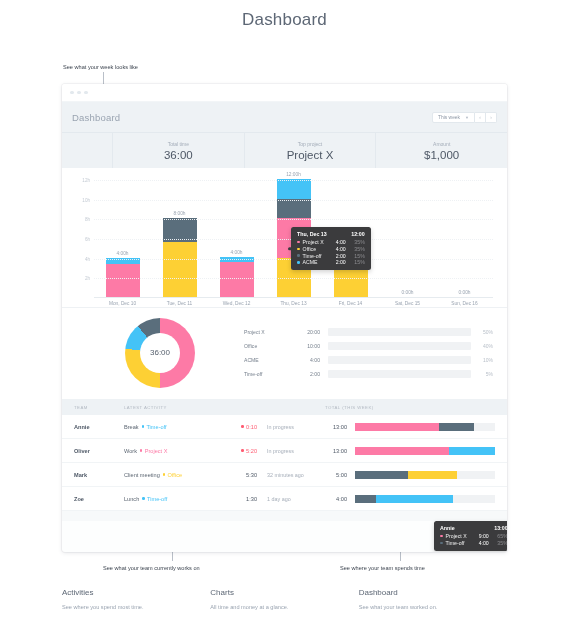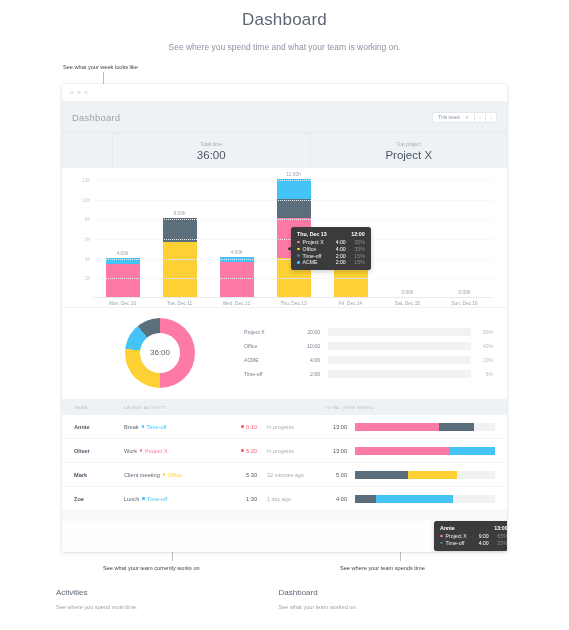--- a/index.html
+++ b/index.html
@@ -247,35 +247,34 @@
   .live-dot { width: 2.4px; height: 2.4px; border-radius: 50%; background: #ff5d73; }
   .td-status { width: 68px; padding-left: 10px; font-size: 5.4px; color: #a7afba; }
   .td-total { width: 30px; text-align: right; font-size: 5.6px; color: #4e5866; padding-right: 8px; }
   .td-bar {
     width: 140px; height: 8px; background: #f0f2f4; display: flex; overflow: hidden;
   }
   .td-seg { height: 100%; }
 
   
   .features {
-    position: absolute; left: 56px; top: 588px;
+    position: absolute; left: 62px; top: 588px;
     width: 445px;
     display: flex;
   }
   .feature { flex: 1; padding-right: 12px; }
   .feat-title { font-size: 8px; color: #5d6775; margin-bottom: 7px; }
   .feat-desc { font-size: 5.6px; color: #9aa4b1; line-height: 1.35; }
 </style>
 </head>
 <body>
 
 <div class="page">
 
   <div class="hero-title">Dashboard</div>
-  <div class="hero-sub">See where you spend time and what your team is working on.</div>
 
   <div class="callout" style="left:63px; top:64px;">See what your week looks like</div>
   <div class="callout-line" style="left:103px; top:72px; height:123px;"></div>
   <div class="callout-dot" style="left:102px; top:194px;"></div>
 
   <div class="callout" style="left:103px; top:565px;">See what your team currently works on</div>
   <div class="callout-line" style="left:172px; top:534px; height:27px;"></div>
   <div class="callout-dot" style="left:171px; top:532px;"></div>
 
   <div class="callout" style="left:340px; top:565px;">See where your team spends time</div>
@@ -304,20 +303,24 @@
 
     <div class="stats">
       <div class="stat-spacer"></div>
       <div class="stat">
         <div class="stat-label">Total time</div>
         <div class="stat-value">36:00</div>
       </div>
       <div class="stat">
         <div class="stat-label">Top project</div>
         <div class="stat-value">Project X</div>
+      </div>
+      <div class="stat">
+        <div class="stat-label">Amount</div>
+        <div class="stat-value">$1,000</div>
       </div>
     </div>
 
     <div class="chart-card">
       <div class="chart-area" id="chartArea">
         <div class="axis-base"></div>
         <div class="bars" id="barsHost">
             <div class="bar-col">
               <div class="bar-stack">
                 <div class="seg" style="height: 5.9px; background: rgb(68, 195, 247);"></div>
@@ -562,18 +565,22 @@
     </div>
 
   </div>
 
   <div class="features">
     <div class="feature">
       <div class="feat-title">Activities</div>
       <div class="feat-desc">See where you spend most time.</div>
     </div>
     <div class="feature">
+      <div class="feat-title">Charts</div>
+      <div class="feat-desc">All time and money at a glance.</div>
+    </div>
+    <div class="feature">
       <div class="feat-title">Dashboard</div>
       <div class="feat-desc">See what your team worked on.</div>
     </div>
   </div>
 
 </div>
 
 </body></html>

